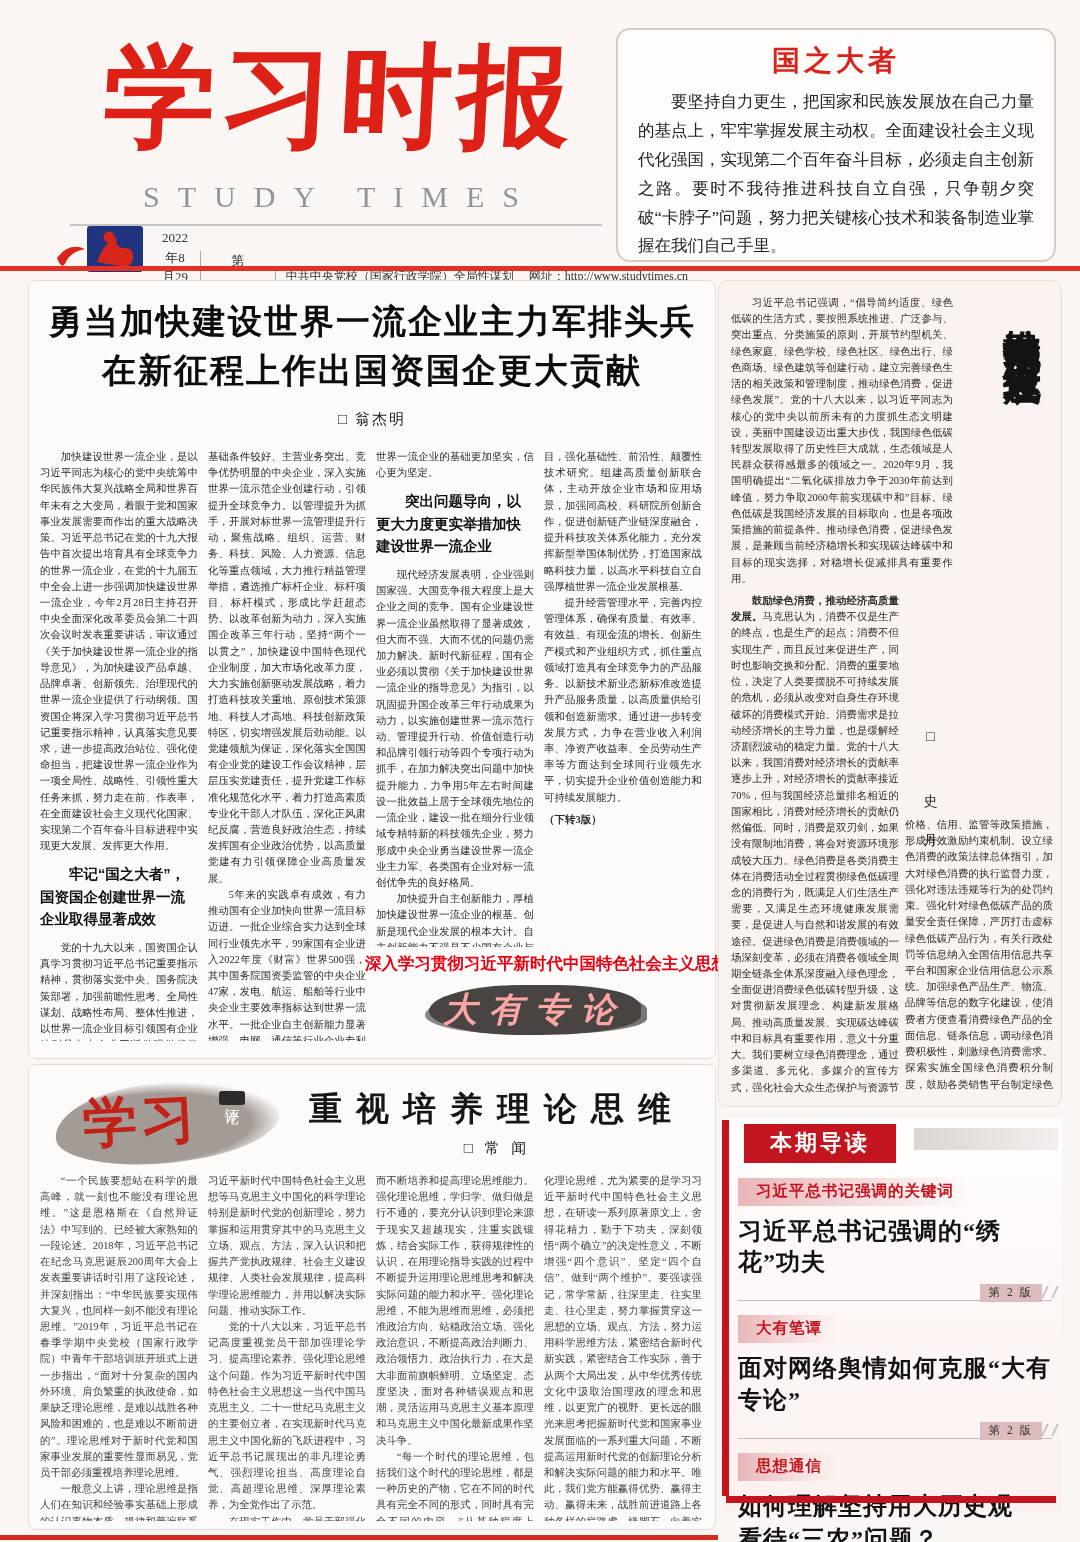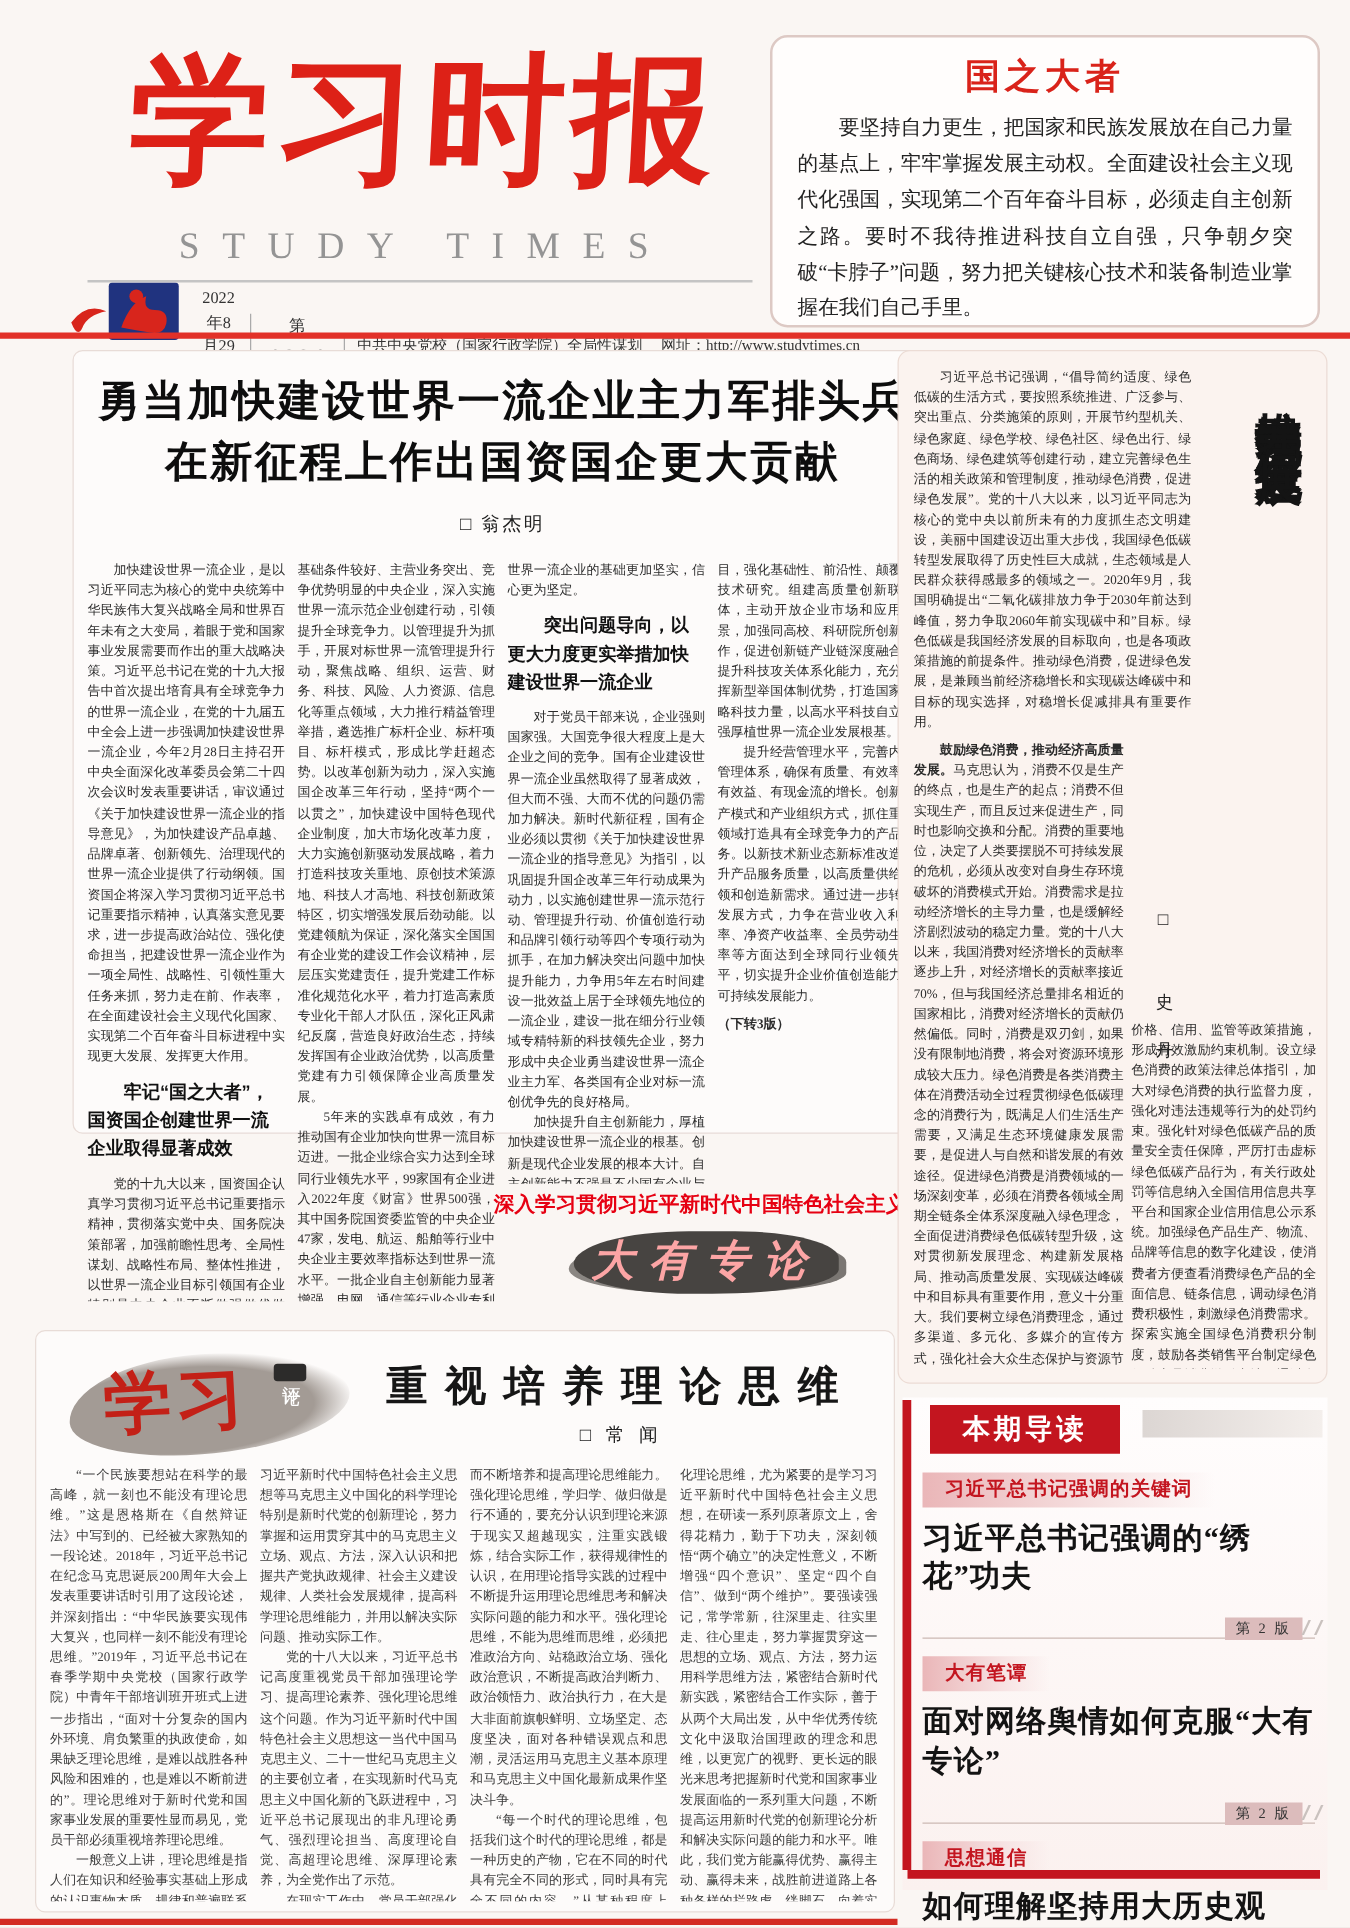--- a/index.html
+++ b/index.html
@@ -28,22 +28,22 @@
   .hdr-rule{position:absolute;left:0;top:266px;width:1080px;height:5px;background:#e23128;}
   
   .coltext{font-size:10.4px;line-height:1.56;text-align:justify;color:#2b2b2b;overflow:hidden;}
   .coltext p{margin:0;text-indent:2em;}
   .coltext p.noind{text-indent:0;}
   .subhead{font-weight:800;font-size:14.5px;line-height:1.55;color:#111;margin:9px 0;text-indent:2em;
      font-family:"Liberation Sans","DejaVu Sans",sans-serif;text-align:left;}
   .lead{font-weight:800;}
   .turnref{text-align:left;font-weight:700;margin-top:6px;font-size:10.5px;}
   
-  .main-box{position:absolute;left:28px;top:280px;width:688px;height:627px;background:#fdfbfa;
-     border:1px solid #e8dcd7;border-radius:8px;box-sizing:border-box;margin-left:30px;}
+  .main-box{position:absolute;left:28px;top:280px;width:688px;height:779px;background:#fdfbfa;
+     border:1px solid #e8dcd7;border-radius:8px;box-sizing:border-box;}
   .main-h{width:100%;text-align:center;font-family:"Liberation Sans","DejaVu Sans",sans-serif;
      font-weight:900;color:#0d0d0d;font-size:34px;letter-spacing:2px;line-height:1.45;}
   .main-h1{margin-top:16px;}
   .main-author{text-align:center;font-size:15px;margin-top:14px;color:#222;letter-spacing:2px;}
   .main-cols{position:absolute;left:11px;top:168px;display:flex;gap:10px;}
   .ma-col{width:158px;height:592px;}
   .ma-col.short{height:498px;}
   .banner{position:absolute;left:336px;top:672px;width:348px;}
   .banner-slogan{color:#e60012;font-weight:800;font-size:16.5px;white-space:nowrap;
      font-family:"Liberation Sans","DejaVu Sans",sans-serif;}
@@ -89,21 +89,21 @@
   .guide-title{position:absolute;left:22px;top:6px;background:#c3151f;color:#fff;font-weight:800;
      font-size:22px;letter-spacing:3px;padding:4px 26px 5px;
      font-family:"Liberation Sans","DejaVu Sans",sans-serif;}
   .guide-title-echo{position:absolute;left:192px;top:10px;width:144px;height:22px;
      background:linear-gradient(90deg,#dcd6d3,#f4efec);}
   .g-items{position:absolute;left:16px;top:48px;width:314px;}
   .kicker{display:inline-block;margin-top:12px;padding:3px 18px 4px;color:#c3151f;font-weight:700;
      font-size:15.5px;letter-spacing:1px;font-family:"Liberation Sans","DejaVu Sans",sans-serif;
      background:linear-gradient(90deg,#eab6b8 0%,#f7e4e4 65%,rgba(247,228,228,0) 100%);}
   .g-h{font-size:24px;font-weight:800;color:#131313;line-height:1.3;margin:10px 0 2px;letter-spacing:1px;}
-  .pageline{position:relative;height:18px;border-bottom:1px solid #cbb9b4;margin:14px 0 2px;text-decoration:underline;}
+  .pageline{position:relative;height:18px;border-bottom:1px solid #cbb9b4;margin:4px 0 2px;text-decoration:underline;}
   .page-chip{position:absolute;right:10px;top:2px;background:#dcbcbc;color:#333;font-size:11.5px;
      padding:1px 9px 2px;letter-spacing:2px;}
   .page-chip::after{content:"";position:absolute;right:-14px;top:2px;width:8px;height:12px;
      border-left:2px solid #c9c1be;border-right:2px solid #c9c1be;transform:skewX(-25deg);}
   .guide-bottom{position:absolute;left:4px;top:378px;width:330px;height:7px;background:#c3151f;}
 </style>
 </head>
 <body>
 
 <div class="page">
@@ -160,21 +160,21 @@
         <div class="subhead">牢记“国之大者”，国资国企创建世界一流企业取得显著成效</div>
         <p>党的十九大以来，国资国企认真学习贯彻习近平总书记重要指示精神，贯彻落实党中央、国务院决策部署，加强前瞻性思考、全局性谋划、战略性布局、整体性推进，以世界一流企业目标引领国有企业特别是中央企业不断做强做优做大。以对标评价为先导，聚焦竞争力、创新力、控制力、影响力、抗风险能力等关键指标，深入开展对标世界一流企业研究，构建完善世界一流企业评价指标体系，分析短板差距，明确建设目标，部署重点任务。以示范创建为牵引，遴选航天科技、中国宝武等11家</p>
       </div>
       <div class="ma-col coltext">
         <p class="noind">基础条件较好、主营业务突出、竞争优势明显的中央企业，深入实施世界一流示范企业创建行动，引领提升全球竞争力。以管理提升为抓手，开展对标世界一流管理提升行动，聚焦战略、组织、运营、财务、科技、风险、人力资源、信息化等重点领域，大力推行精益管理举措，遴选推广标杆企业、标杆项目、标杆模式，形成比学赶超态势。以改革创新为动力，深入实施国企改革三年行动，坚持“两个一以贯之”，加快建设中国特色现代企业制度，加大市场化改革力度，大力实施创新驱动发展战略，着力打造科技攻关重地、原创技术策源地、科技人才高地、科技创新政策特区，切实增强发展后劲动能。以党建领航为保证，深化落实全国国有企业党的建设工作会议精神，层层压实党建责任，提升党建工作标准化规范化水平，着力打造高素质专业化干部人才队伍，深化正风肃纪反腐，营造良好政治生态，持续发挥国有企业政治优势，以高质量党建有力引领保障企业高质量发展。</p>
         <p>5年来的实践卓有成效，有力推动国有企业加快向世界一流目标迈进。一批企业综合实力达到全球同行业领先水平，99家国有企业进入2022年度《财富》世界500强，其中国务院国资委监管的中央企业47家，发电、航运、船舶等行业中央企业主要效率指标达到世界一流水平。一批企业自主创新能力显著增强，电网、通信等行业企业专利数量和质量位居全球同行业领先水平，航天、深海、能源、交通、国防军工等领域涌现一批世界级原创性科技创新成果。一批企业品牌影响力和国际化水平明显提升，21家中央企业进入全球品牌价值500强，打造了高铁、核电、特高压等一批具有自主知识产权的国家名片，培育了一批具有行业话语权和美誉度的企业品牌。中央企业率先创建</p>
       </div>
       <div class="ma-col short coltext">
         <p class="noind">世界一流企业的基础更加坚实，信心更为坚定。</p>
         <div class="subhead">突出问题导向，以更大力度更实举措加快建设世界一流企业</div>
-        <p>对于党员干部来说，企业强则国家强。大国竞争很大程度上是大企业之间的竞争。国有企业建设世界一流企业虽然取得了显著成效，但大而不强、大而不优的问题仍需加力解决。新时代新征程，国有企业必须以贯彻《关于加快建设世界一流企业的指导意见》为指引，以巩固提升国企改革三年行动成果为动力，以实施创建世界一流示范行动、管理提升行动、价值创造行动和品牌引领行动等四个专项行动为抓手，在加力解决突出问题中加快提升能力，力争用5年左右时间建设一批效益上居于全球领先地位的一流企业，建设一批在细分行业领域专精特新的科技领先企业，努力形成中央企业勇当建设世界一流企业主力军、各类国有企业对标一流创优争先的良好格局。</p>
+        <p>现代经济发展表明，企业强则国家强。大国竞争很大程度上是大企业之间的竞争。国有企业建设世界一流企业虽然取得了显著成效，但大而不强、大而不优的问题仍需加力解决。新时代新征程，国有企业必须以贯彻《关于加快建设世界一流企业的指导意见》为指引，以巩固提升国企改革三年行动成果为动力，以实施创建世界一流示范行动、管理提升行动、价值创造行动和品牌引领行动等四个专项行动为抓手，在加力解决突出问题中加快提升能力，力争用5年左右时间建设一批效益上居于全球领先地位的一流企业，建设一批在细分行业领域专精特新的科技领先企业，努力形成中央企业勇当建设世界一流企业主力军、各类国有企业对标一流创优争先的良好格局。</p>
         <p>加快提升自主创新能力，厚植加快建设世界一流企业的根基。创新是现代企业发展的根本大计。自主创新能力不强是不少国有企业与世界一流企业间的最大短板。要坚持创新核心地位，积极推进国有企业打造原创技术策源地，加大研发投入力度，优化支出结构，积极承担国家重大科技项</p>
       </div>
       <div class="ma-col short coltext">
         <p class="noind">目，强化基础性、前沿性、颠覆性技术研究。组建高质量创新联合体，主动开放企业市场和应用场景，加强同高校、科研院所创新合作，促进创新链产业链深度融合，提升科技攻关体系化能力，充分发挥新型举国体制优势，打造国家战略科技力量，以高水平科技自立自强厚植世界一流企业发展根基。</p>
         <p>提升经营管理水平，完善内控管理体系，确保有质量、有效率、有效益、有现金流的增长。创新生产模式和产业组织方式，抓住重点领域打造具有全球竞争力的产品服务。以新技术新业态新标准改造提升产品服务质量，以高质量供给引领和创造新需求。通过进一步转变发展方式，力争在营业收入利润率、净资产收益率、全员劳动生产率等方面达到全球同行业领先水平，切实提升企业价值创造能力和可持续发展能力。</p>
         <div class="turnref">（下转3版）</div>
       </div>
     </div>
 
     <div class="banner">

